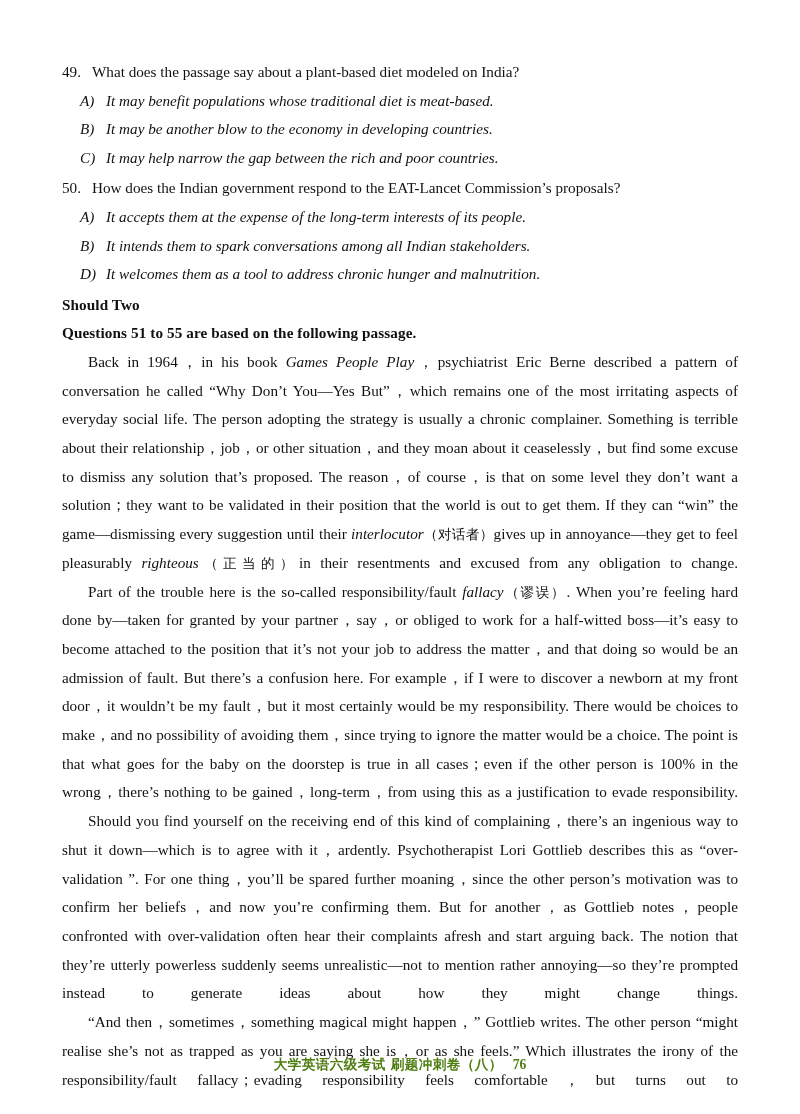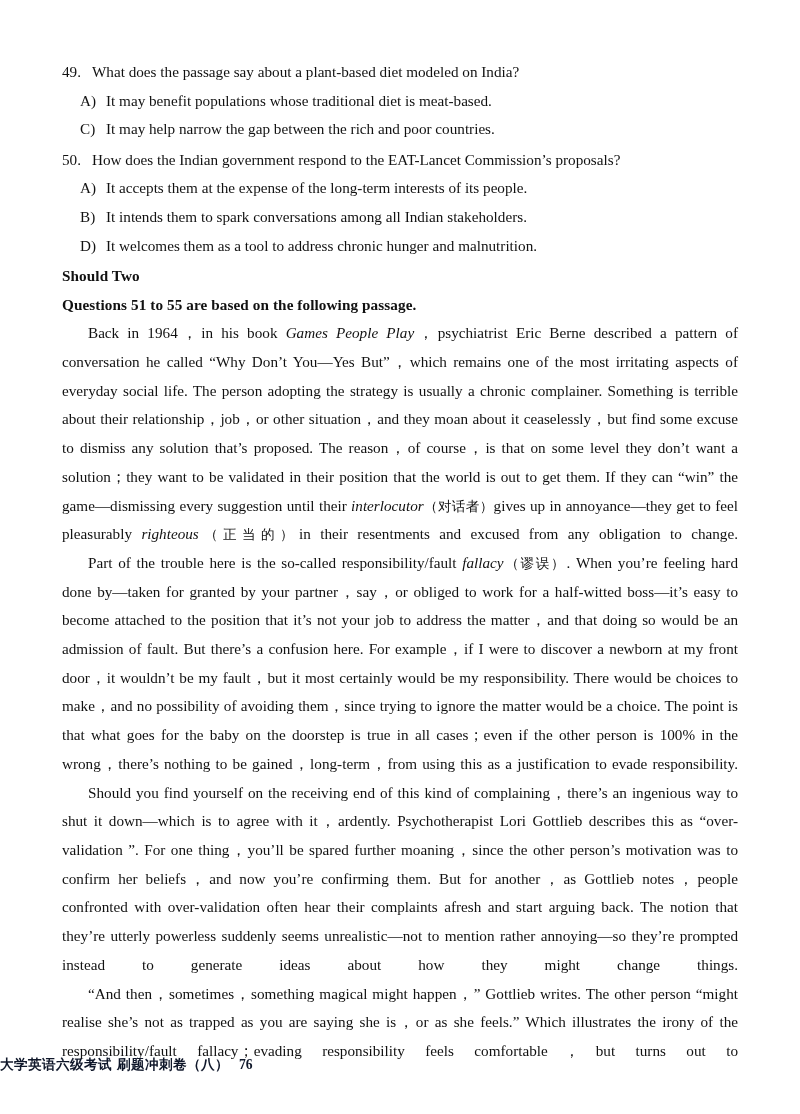--- a/index.html
+++ b/index.html
@@ -42,20 +42,21 @@
   .q-stem {
     padding-left: 0;
     text-indent: 0;
   }
   .q-num {
     display: inline-block;
     width: 30px;
   }
   .q-opt {
     padding-left: 18px;
+    font-style: italic;
   }
   .q-letter {
     display: inline-block;
     width: 26px;
   }
 
   
   .head-bold {
     font-size: 15.2px;
     line-height: 28.6px;
@@ -90,44 +91,45 @@
   .justify-all {
     text-align-last: justify;
   }
 
   
   .footer {
     position: absolute;
     left: 0;
     top: 1056px;
     width: 800px;
-    text-align: left;
+    text-align: center;
     font-size: 13.6px;
     font-weight: bold;
     font-family: "DejaVu Sans", "Liberation Sans", sans-serif;
-    color: #0f172a;
+    color: #4d7c0f;
     letter-spacing: 0.4px;
   }
   .footer .pgnum {
     font-family: "Liberation Serif", serif;
     font-weight: bold;
     margin-left: 10px;
     letter-spacing: 0;
   }
 </style>
 </head>
 <body>
 
 <div class="page">
 
   <div class="content">
 
     <div class="question">
       <span class="q-line q-stem"><span class="q-num">49.</span><span>What does the passage say about a plant-based diet modeled on India?</span></span>
       <span class="q-line q-opt"><span class="q-letter">A)</span><span>It may benefit populations whose traditional diet is meat-based.</span></span>
+      <span class="q-line q-opt"><span class="q-letter">B)</span><span>It may be another blow to the economy in developing countries.</span></span>
       <span class="q-line q-opt"><span class="q-letter">C)</span><span>It may help narrow the gap between the rich and poor countries.</span></span>
     </div>
 
     <div class="question">
       <span class="q-line q-stem"><span class="q-num">50.</span><span>How does the Indian government respond to the EAT-Lancet Commission’s proposals?</span></span>
       <span class="q-line q-opt"><span class="q-letter">A)</span><span>It accepts them at the expense of the long-term interests of its people.</span></span>
       <span class="q-line q-opt"><span class="q-letter">B)</span><span>It intends them to spark conversations among all Indian stakeholders.</span></span>
       <span class="q-line q-opt"><span class="q-letter">D)</span><span>It welcomes them as a tool to address chronic hunger and malnutrition.</span></span>
     </div>
 

